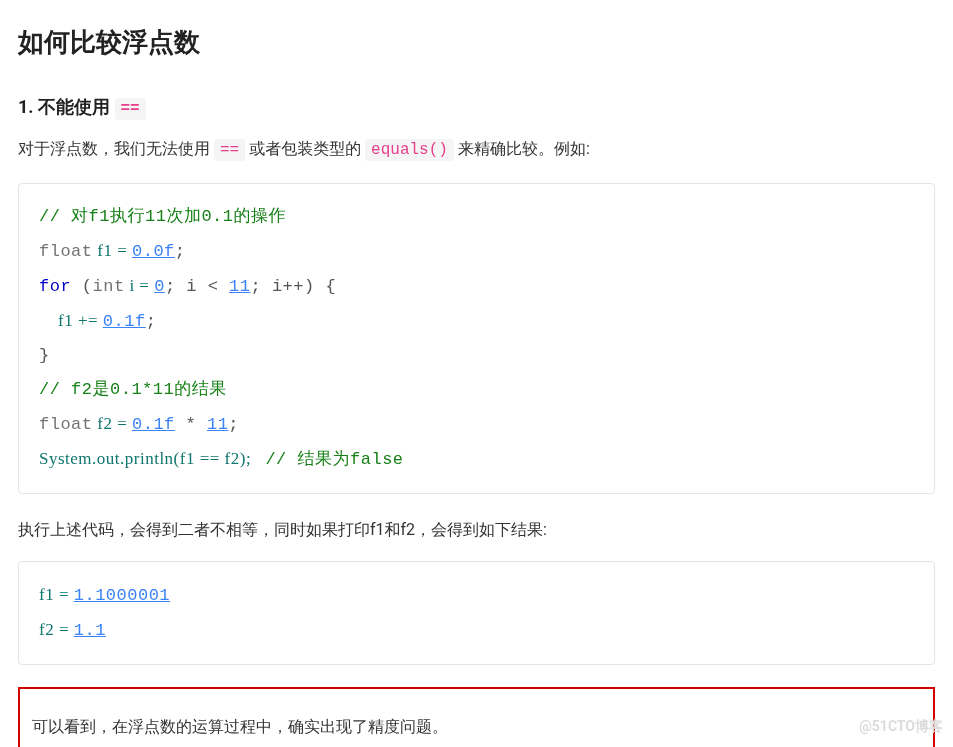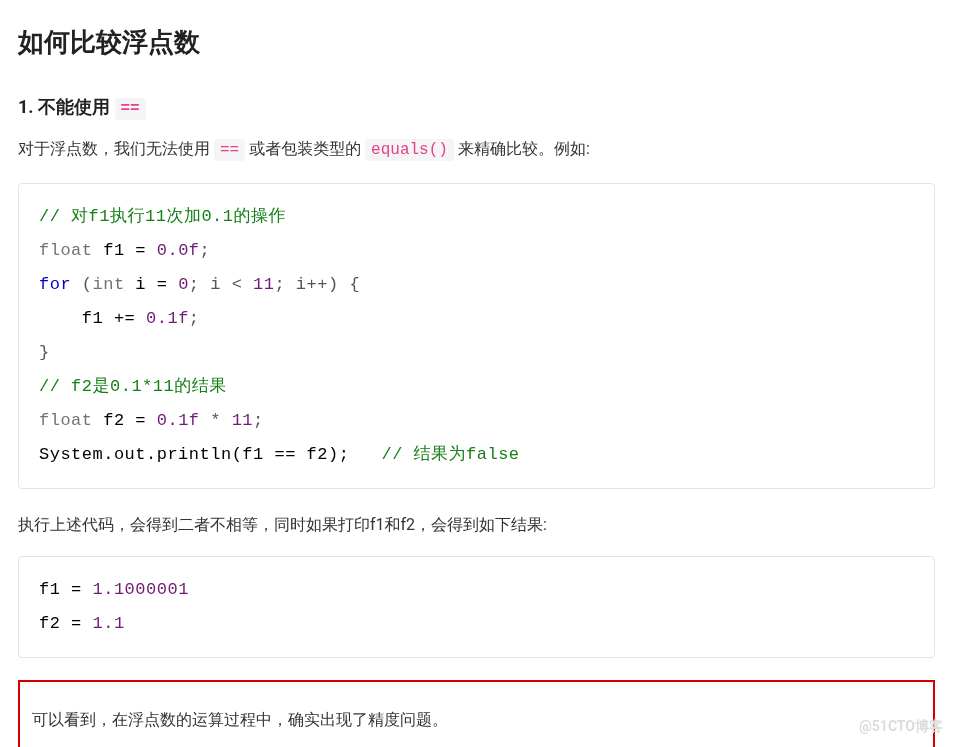--- a/index.html
+++ b/index.html
@@ -46,23 +46,23 @@
   font-size: 17px;
   line-height: 2.0;
   color: #555;
   white-space: pre;
   overflow-x: auto;
   letter-spacing: 0.5px;
 }
 .c-comment { color: #178017; }
 .c-keyword { color: #0000c8; }
 .c-type { color: #737373; }
-.c-number { color: #701a75; }
+.c-number { color: #3b82f6; text-decoration: underline; }
 .c-punct { color: #555; }
-.c-ident { color: #000000; }
+.c-ident { color: #0f766e; font-family: Liberation Serif, serif; }
 .highlight-box {
   border: 2px solid #d40000;
   padding: 24px 12px;
   color: #333;
 }
 .watermark {
   position: fixed;
   right: 10px;
   bottom: 8px;
   color: #dcdcdc;

